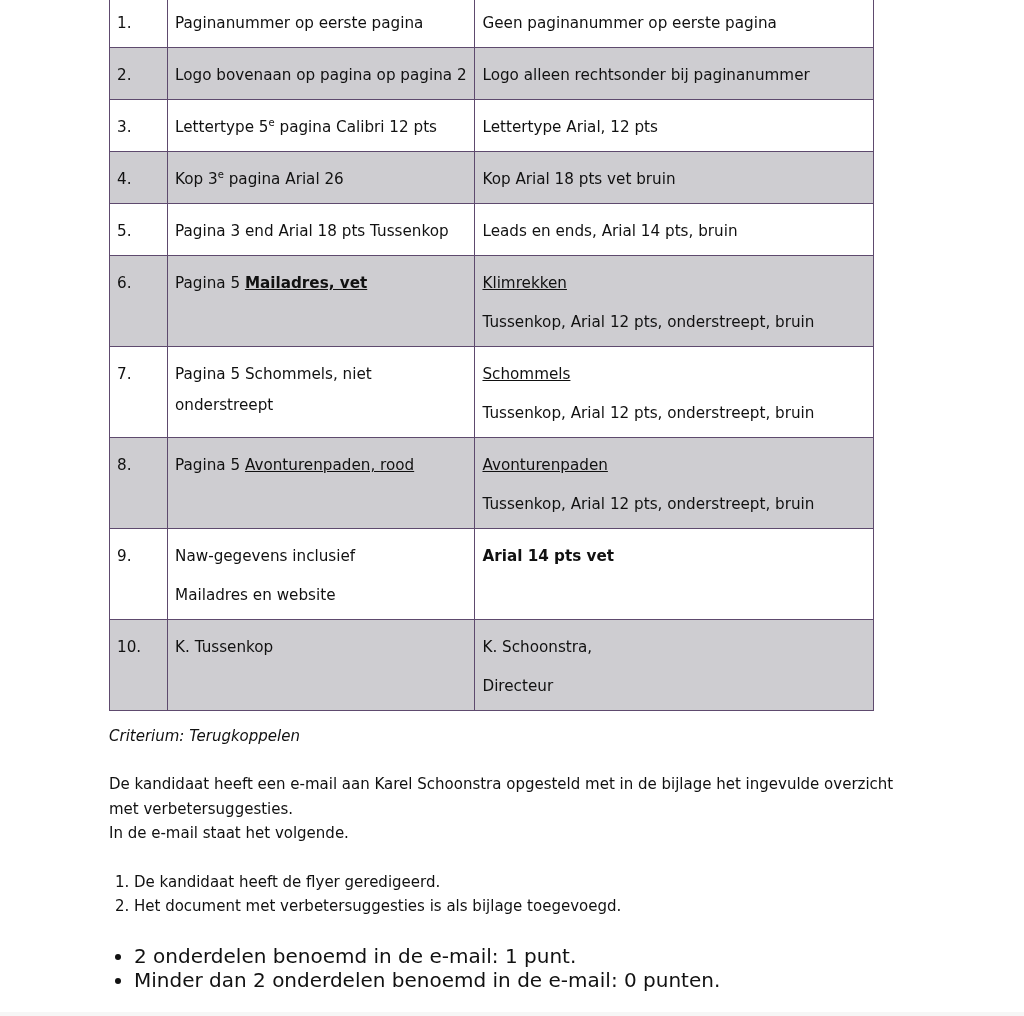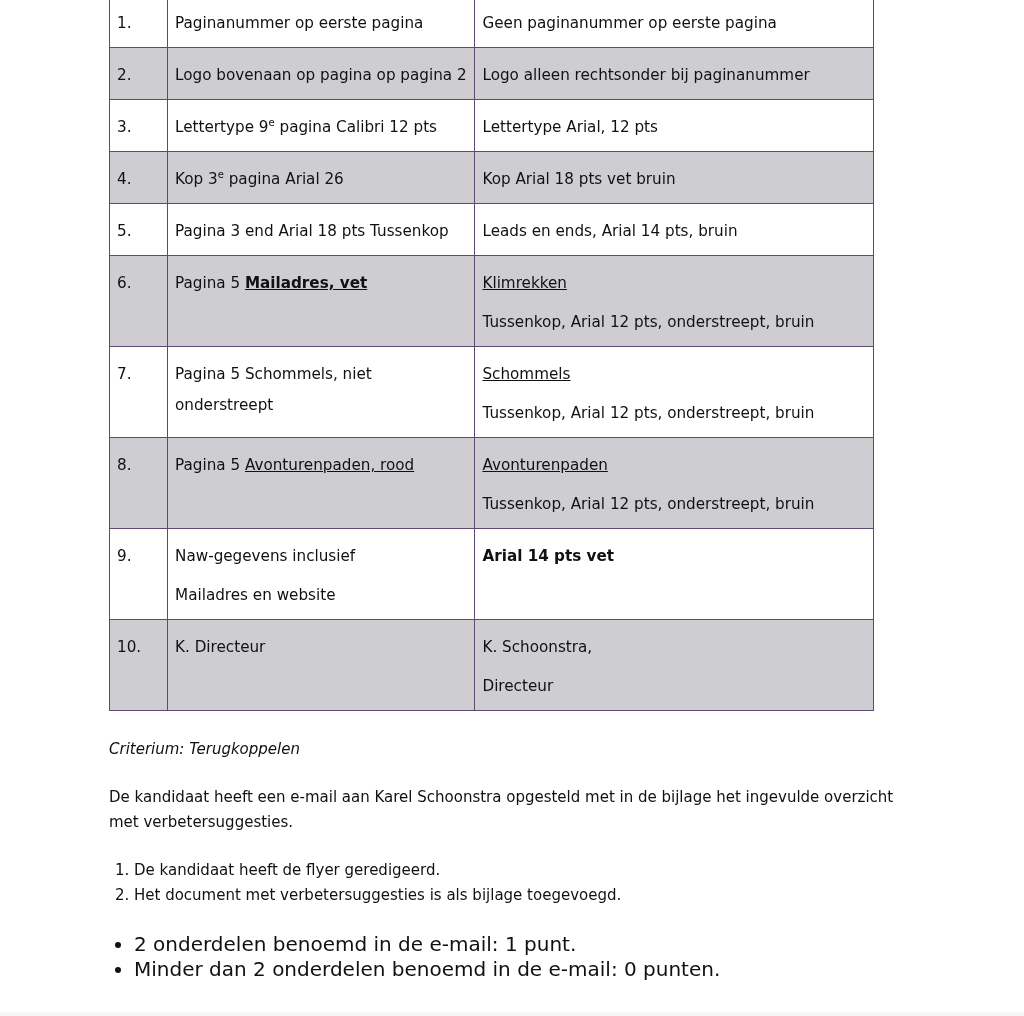--- a/index.html
+++ b/index.html
@@ -39,21 +39,21 @@
     col.c-num { width: 58px; }
     col.c-orig { width: 307px; }
     col.c-fix { width: 398px; }
     tr.shaded td { background: #cecdd1; }
     tr.plain td { background: #ffffff; }
     .u { text-decoration: underline; }
     .b { font-weight: bold; }
     sup { font-size: 10px; line-height: 0; vertical-align: 6px; }
 
     .criterium {
-      margin-top: 26px;
+      margin-top: 13px;
       font-style: italic;
       font-size: 15px;
       line-height: 24px;
     }
     p.para {
       margin: 24px 0 2px 0;
       font-size: 15px;
       line-height: 24.5px;
       width: 800px;
     }
@@ -110,21 +110,21 @@
           <td>
             <span class="line"><span>Logo bovenaan op pagina op pagina 2</span></span>
           </td>
           <td>
             <span class="line"><span>Logo alleen rechtsonder bij paginanummer</span></span>
           </td>
         </tr>
         <tr class="plain">
           <td>3.</td>
           <td>
-            <span class="line"><span>Lettertype 9</span><sup>e</sup><span> pagina Calibri 12 pts</span></span>
+            <span class="line"><span>Lettertype 5</span><sup>e</sup><span> pagina Calibri 12 pts</span></span>
           </td>
           <td>
             <span class="line"><span>Lettertype Arial, 12 pts</span></span>
           </td>
         </tr>
         <tr class="shaded">
           <td>4.</td>
           <td>
             <span class="line"><span>Kop 3</span><sup>e</sup><span> pagina Arial 26</span></span>
           </td>
@@ -178,34 +178,35 @@
             <span class="line"><span>Mailadres en website</span></span>
           </td>
           <td>
             <span class="line"><span class="b">Arial 14 pts vet</span></span>
             <span class="line"><span>&nbsp;</span></span>
           </td>
         </tr>
         <tr class="shaded">
           <td>10.</td>
           <td>
-            <span class="line"><span>K. Directeur</span></span>
+            <span class="line"><span>K. Tussenkop</span></span>
           </td>
           <td>
             <span class="line"><span>K. Schoonstra,</span></span>
             <span class="line"><span>Directeur</span></span>
           </td>
         </tr>
       </tbody>
   </table>
 
   <div class="criterium">Criterium: Terugkoppelen</div>
 
   <p class="para">
     <span class="line">De kandidaat heeft een e-mail aan Karel Schoonstra opgesteld met in de bijlage het ingevulde overzicht met verbetersuggesties.</span>
+    <span class="line">In de e-mail staat het volgende.</span>
   </p>
 
   <ol class="steps">
     <li>De kandidaat heeft de flyer geredigeerd.</li>
     <li>Het document met verbetersuggesties is als bijlage toegevoegd.</li>
   </ol>
 
 
   <ul class="points">
     <li>2 onderdelen benoemd in de e-mail: 1 punt.</li>

